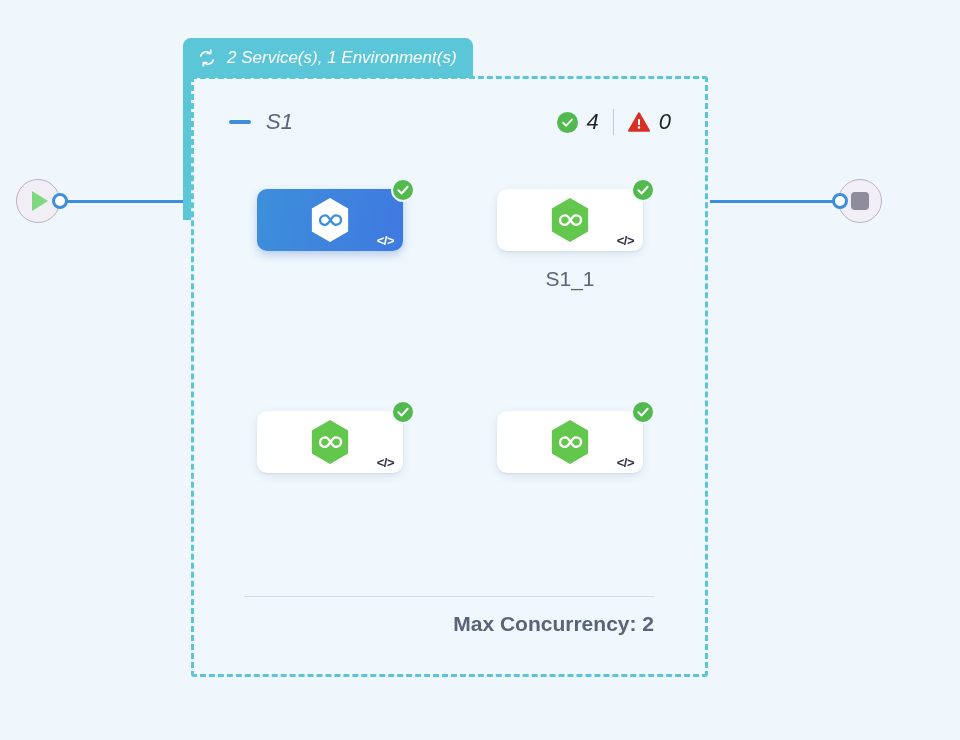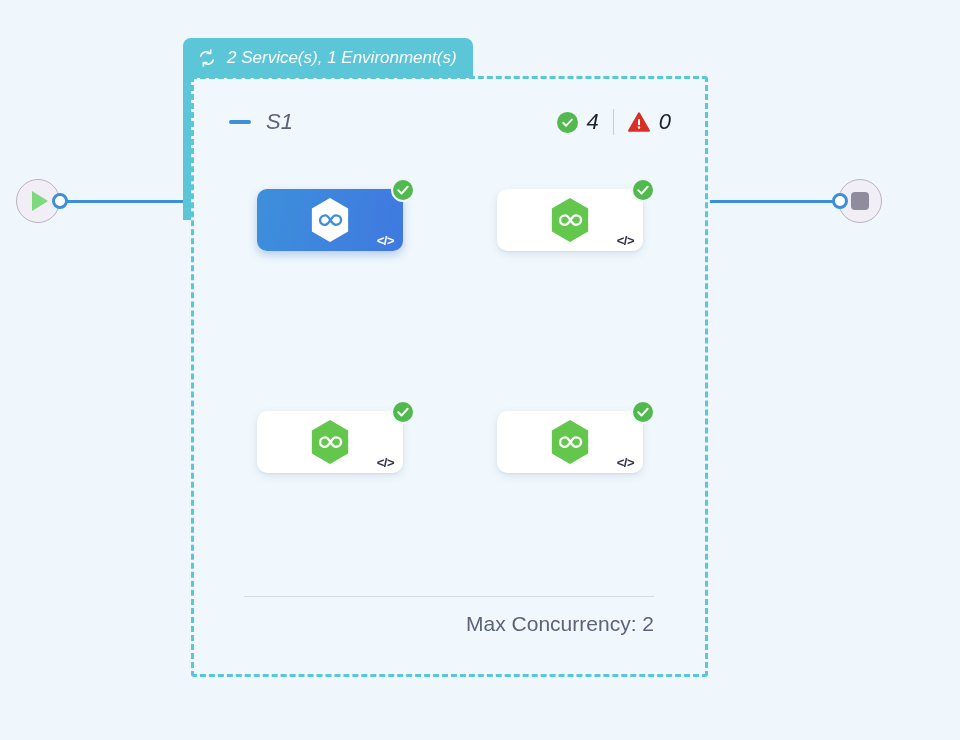--- a/index.html
+++ b/index.html
@@ -120,21 +120,21 @@
   #slot-2 { left: 257px; top: 411px; }
   #slot-3 { left: 497px; top: 411px; }
 
   
   #group-divider {
     position: absolute; left: 244px; top: 596px; width: 410px; height: 1px;
     background: #d3dce4; z-index: 4;
   }
   #concurrency {
     position: absolute; left: 244px; top: 612px; width: 410px;
-    text-align: right; font-size: 21px; font-weight: 400; color: #5b6378; z-index: 4;
+    text-align: right; font-size: 21px; font-weight: 700; color: #5b6378; z-index: 4;
   }
 </style>
 </head>
 <body>
 
 <div id="canvas">
 
   <div class="edge-line" id="edge-left"></div>
   <div class="edge-line" id="edge-right"></div>
 
@@ -214,20 +214,21 @@
         <path d="M22 1 L41 12 V36 L22 47 L3 36 V12 Z" fill="#63c64d"></path>
         <path d="M17.2 19.2c-3.3 0-5.6 2.2-5.6 5s2.3 4.9 5.3 4.9c4.9 0 6.2-9.9 11.3-9.9 3.1 0 5.4 2.1 5.4 4.9s-2.3 5-5.5 5c-4.9 0-6.4-9.9-10.9-9.9z" fill="none" stroke="#ffffff" stroke-width="2.5" stroke-linecap="round"></path>
       </svg>
       <span class="code-glyph">&lt;/&gt;</span>
       <span class="card-badge">
         <svg width="14" height="14" viewBox="0 0 24 24" fill="none" stroke="#ffffff" stroke-width="3.4" stroke-linecap="round" stroke-linejoin="round">
           <polyline points="4 12.5 9.5 18 20 6.5"></polyline>
         </svg>
       </span>
     </div>
+    <div class="card-label">S1_1</div>
   </div>
 
   <div class="card-slot" id="slot-2">
     <div class="card unselected">
       <svg class="hex-logo" viewBox="0 0 44 48">
         <path d="M22 1 L41 12 V36 L22 47 L3 36 V12 Z" fill="#63c64d"></path>
         <path d="M17.2 19.2c-3.3 0-5.6 2.2-5.6 5s2.3 4.9 5.3 4.9c4.9 0 6.2-9.9 11.3-9.9 3.1 0 5.4 2.1 5.4 4.9s-2.3 5-5.5 5c-4.9 0-6.4-9.9-10.9-9.9z" fill="none" stroke="#ffffff" stroke-width="2.5" stroke-linecap="round"></path>
       </svg>
       <span class="code-glyph">&lt;/&gt;</span>
       <span class="card-badge">

